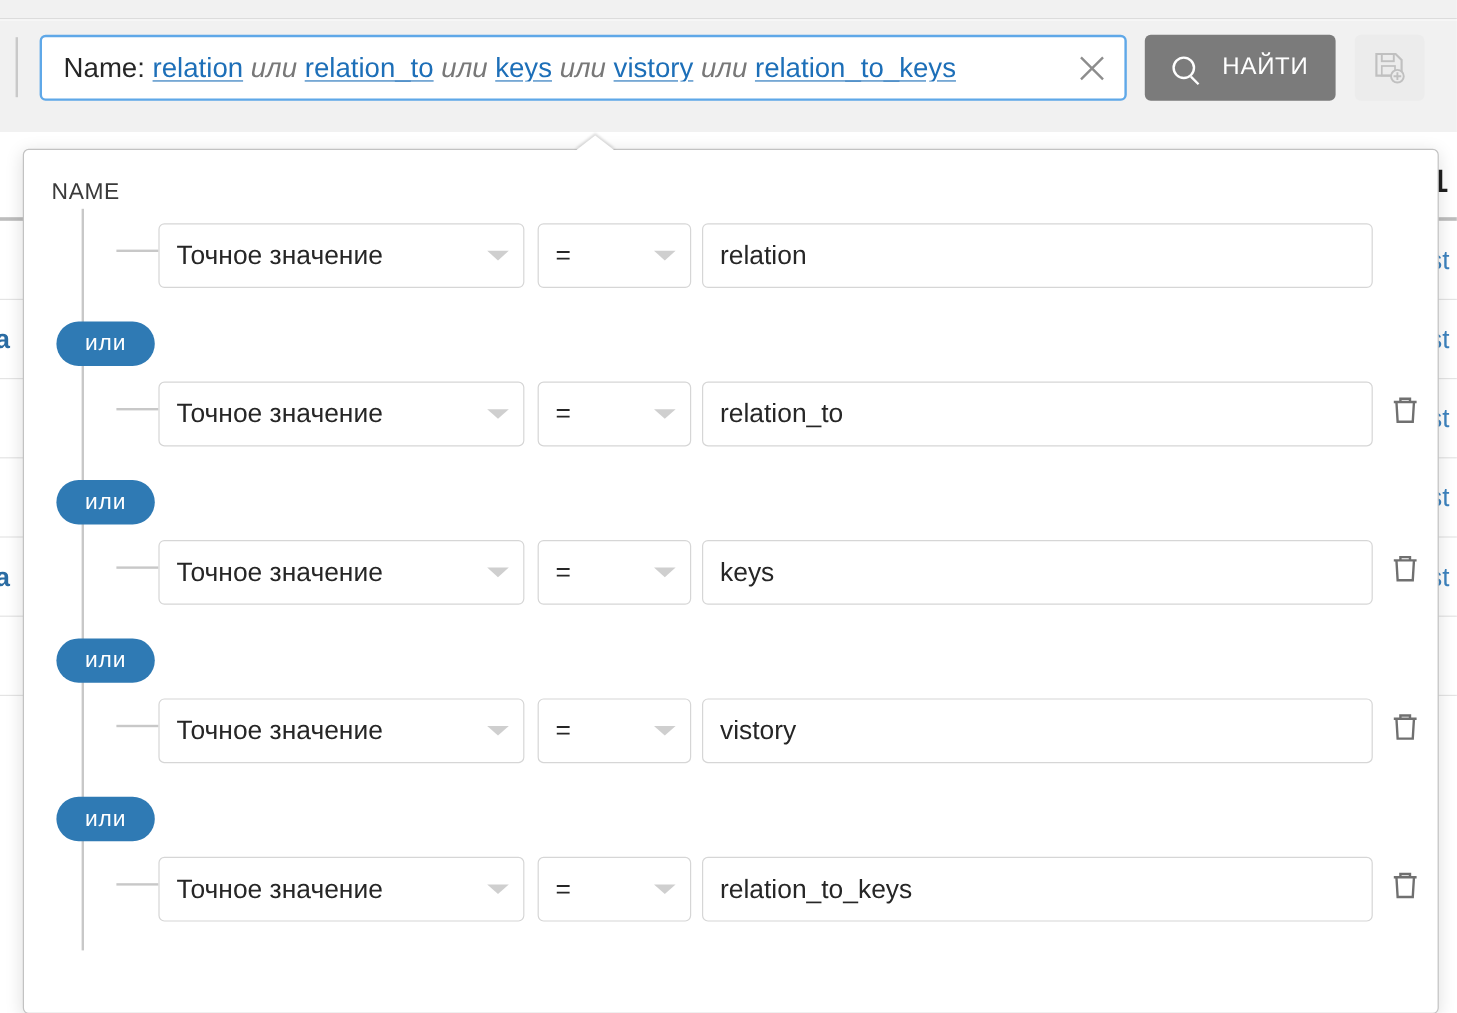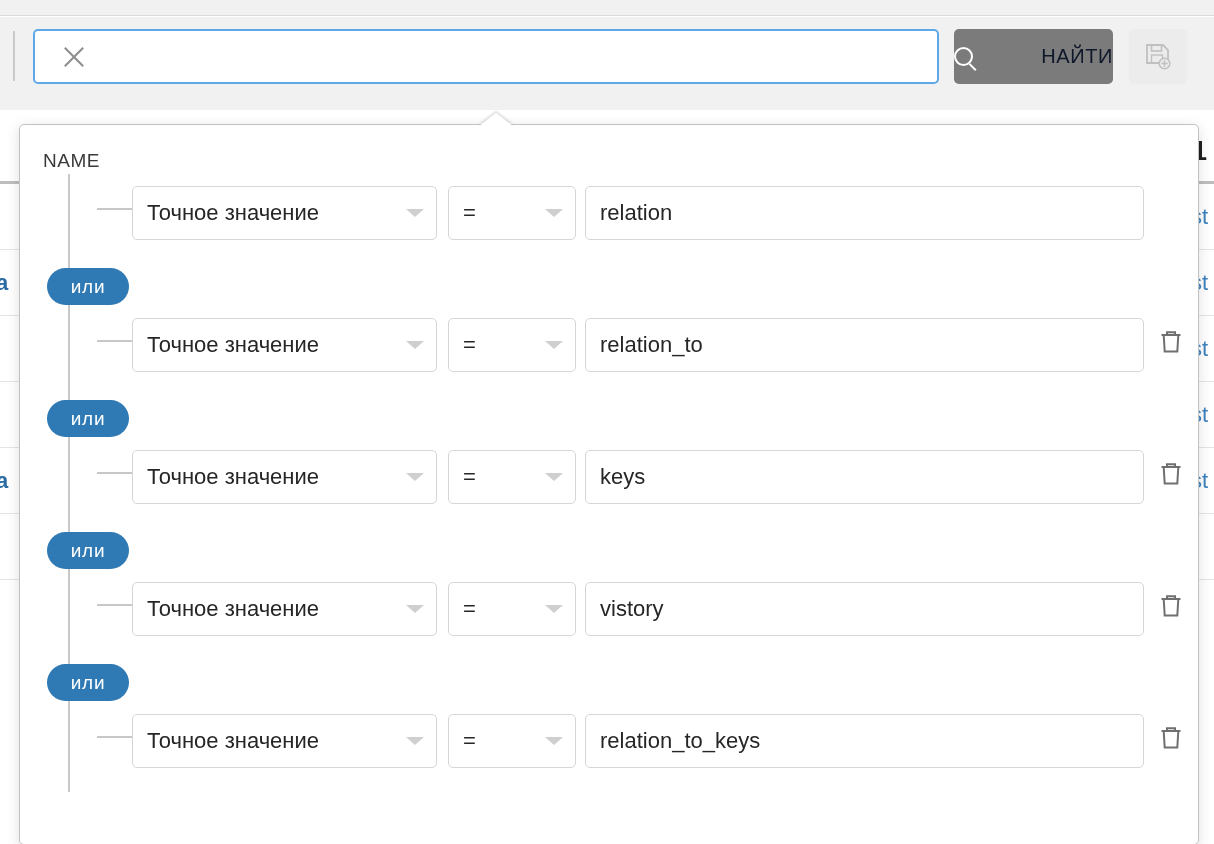--- a/index.html
+++ b/index.html
@@ -142,27 +142,27 @@
   .clear-x::after  { transform: rotate(-45deg); }
 
   
   #find-button {
     position: absolute;
     left: 954px; top: 29px;
     width: 159px; height: 55px;
     background: #7b7b7b;
     border: none;
     border-radius: 5px;
-    color: #0f172a;
+    color: #ffffff;
     font-family: "Liberation Sans", sans-serif;
     font-size: 20px;
     letter-spacing: 0.6px;
     display: flex;
     align-items: center;
-    justify-content: space-between;
+    justify-content: center;
     gap: 23px;
     cursor: pointer;
   }
 
   .magnifier {
     width: 19px; height: 19px;
     border: 2.3px solid #ffffff;
     border-radius: 50%;
     position: relative;
     flex: 0 0 auto;
@@ -366,20 +366,32 @@
       <span class="bg-cell-right">st</span>
     </div>
     <div class="bg-row" style="top:404px">
       <span class="bg-cell-left"></span>
       <span class="bg-cell-right"></span>
     </div>
   </div>
 </div>
 
 <div id="search-bar">
+  <div id="search-text">
+    <span class="lbl">Name:</span>
+    <span class="term">relation</span>
+    <span class="or">или</span>
+    <span class="term">relation_to</span>
+    <span class="or">или</span>
+    <span class="term">keys</span>
+    <span class="or">или</span>
+    <span class="term">vistory</span>
+    <span class="or">или</span>
+    <span class="term">relation_to_keys</span>
+  </div>
   <div class="clear-x"></div>
 </div>
 
 <button id="find-button">
   <span class="magnifier"></span>
   <span>НАЙТИ</span>
 </button>
 
 <button id="save-query-button">
   <svg width="26" height="28" viewBox="0 0 26 28">

